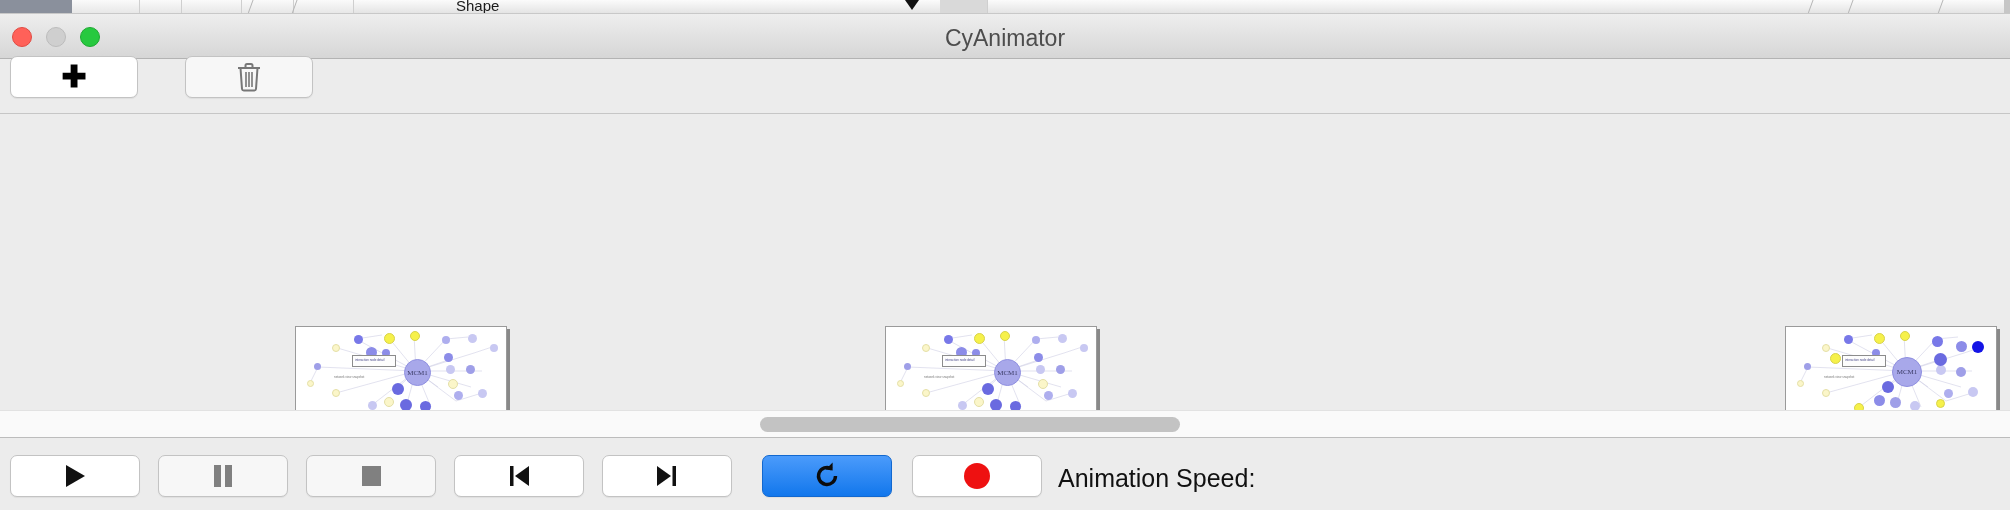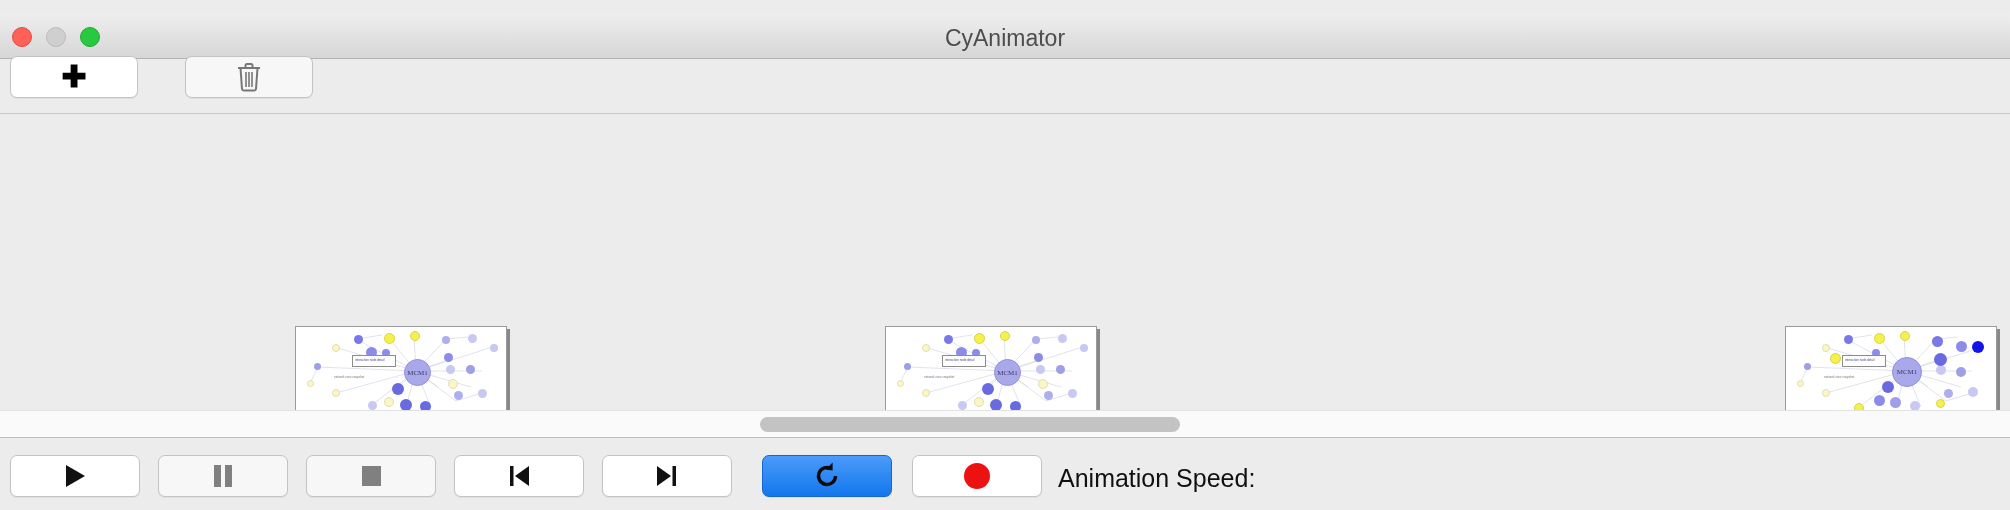--- a/index.html
+++ b/index.html
@@ -146,20 +146,37 @@
   }
   .ghost-scrollbar {
     position: absolute; right: 0; top: 0; width: 6px; height: 14px; background: #c6c6c6;
   }
 </style>
 </head>
 <body>
 
 <div id="app">
 
+  <div class="bg-strip">
+    <div class="bg-block" style="left:0;width:72px;"></div>
+    <div class="bg-cell" style="left:72px;width:68px;"></div>
+    <div class="bg-cell" style="left:140px;width:42px;"></div>
+    <div class="bg-cell" style="left:182px;width:60px;"></div>
+    <div class="bg-cell" style="left:242px;width:52px;"></div>
+    <div class="bg-cell" style="left:294px;width:60px;"></div>
+    <div class="bg-slash" style="left:250px;"></div>
+    <div class="bg-slash" style="left:294px;"></div>
+    <span class="bg-text" style="left:456px;">Shape</span>
+    <div class="bg-tri" style="left:905px;"></div>
+    <div class="bg-cell" style="left:940px;width:48px;background:#d9d9d9;"></div>
+    <div class="bg-slash" style="left:1810px;"></div>
+    <div class="bg-slash" style="left:1850px;"></div>
+    <div class="bg-slash" style="left:1940px;"></div>
+    <div class="ghost-scrollbar"></div>
+  </div>
 
   <div class="titlebar">
     <div class="traffic">
       <div class="dot red"></div>
       <div class="dot yellow"></div>
       <div class="dot green"></div>
     </div>
     <div class="window-title">CyAnimator</div>
   </div>
 

